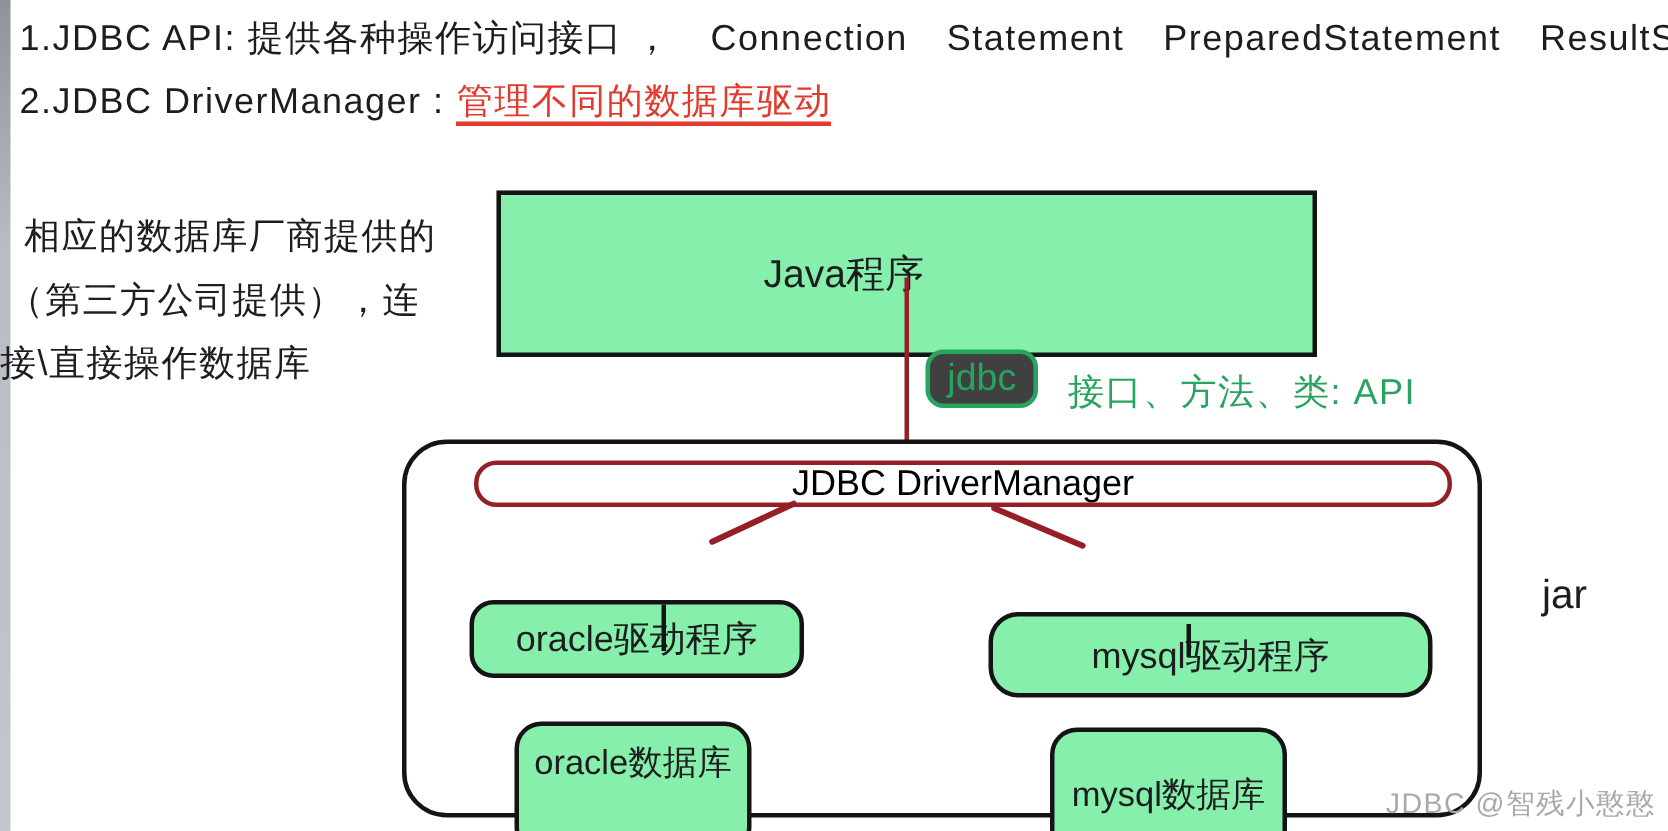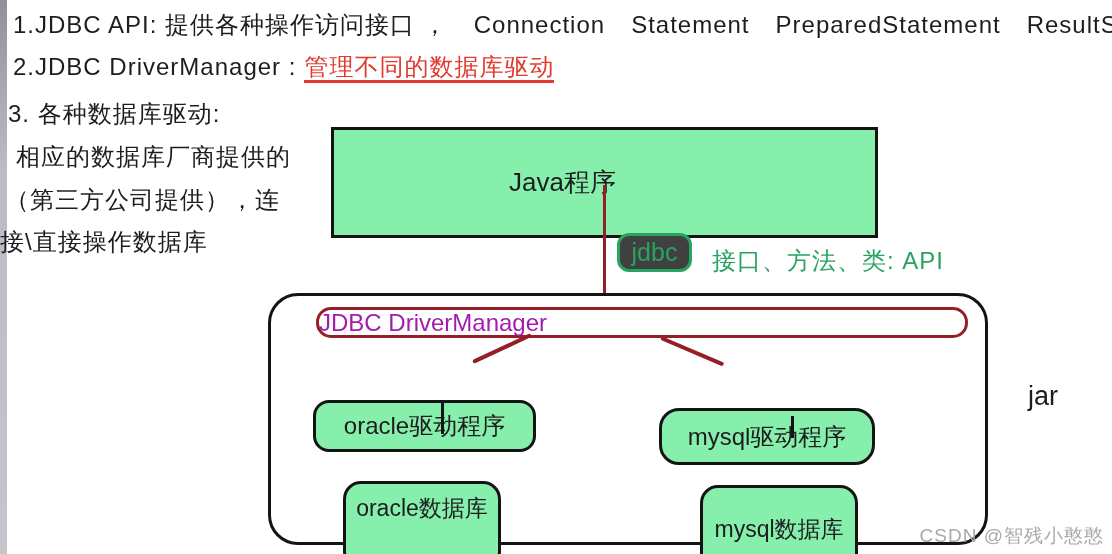--- a/index.html
+++ b/index.html
@@ -26,27 +26,27 @@
   .java-box{left:331px;top:79px;width:547px;height:111px;font-size:26px;}
   .java-label{transform:translateX(-42px);}
   .vline-red{left:603px;top:185px;width:3px;height:124px;background:#951f27;}
   .jdbc-badge{position:absolute;left:617px;top:233px;width:75px;height:39px;
     border:3px solid #27a45f;border-radius:12px;color:#27a45f;font-size:25px;
     display:flex;align-items:center;justify-content:center;background:#404040;box-sizing:border-box;}
   .api-note{left:712px;top:245px;font-size:24px;color:#27a45f;letter-spacing:1px;white-space:nowrap;}
   .container-box{position:absolute;left:268px;top:293px;width:720px;height:252px;
     border:3.5px solid #141414;border-radius:30px;box-sizing:border-box;background:#fff;}
   .dm-pill{position:absolute;left:316px;top:307px;width:652px;height:31px;
-    border:3px solid #951f27;border-radius:15px;color:#a21caf;font-size:24px;
-    display:flex;align-items:center;justify-content:flex-start;box-sizing:border-box;background:#fff;}
+    border:3px solid #951f27;border-radius:15px;color:#000000;font-size:24px;
+    display:flex;align-items:center;justify-content:center;box-sizing:border-box;background:#fff;}
   .diag{position:absolute;height:4px;background:#951f27;transform-origin:0 50%;border-radius:2px;}
   .diag-left{left:473px;top:360px;width:64px;transform:rotate(-25deg);}
   .diag-right{left:661px;top:336px;width:68px;transform:rotate(23deg);}
   .oracle-driver{left:313px;top:352px;width:223px;height:52px;border-radius:16px;font-size:24px;text-align:right;}
-  .mysql-driver{left:659px;top:360px;width:216px;height:57px;border-radius:20px;font-size:24px;}
+  .mysql-driver{left:659px;top:360px;width:296px;height:57px;border-radius:20px;font-size:24px;}
   .conn{position:absolute;width:3px;background:#141414;}
   .conn-oracle{left:441px;top:403px;height:31px;}
   .conn-mysql{left:791px;top:416px;height:22px;}
   .oracle-db{left:343px;top:433px;width:158px;height:88px;border-radius:18px;
     font-size:23px;align-items:flex-start;padding-top:9px;}
   .mysql-db{left:700px;top:437px;width:158px;height:88px;border-radius:18px;font-size:23px;}
   .jar-label{left:1028px;top:381px;font-size:27px;color:#1d1d1f;}
   .watermark{right:8px;top:523px;font-size:19px;color:#a9a9a9;letter-spacing:1px;white-space:nowrap;}
 </style>
 </head>
@@ -57,21 +57,20 @@
   <div class="abs left-strip"></div>
 
   <div class="abs note line1">
     <span>1.JDBC API: 提供各种操作访问接口 ，</span><span class="api-word">Connection</span><span class="api-word">Statement</span><span class="api-word">PreparedStatement</span><span class="api-word">ResultSet</span>
   </div>
 
   <div class="abs note line2">
     <span>2.JDBC DriverManager :</span><span class="red-ul">管理不同的数据库驱动</span>
   </div>
 
-  <div class="abs note line3">3. 各种数据库驱动:</div>
   <div class="abs note line4">相应的数据库厂商提供的</div>
   <div class="abs note line5">（第三方公司提供），连</div>
   <div class="abs note line6">接\直接操作数据库</div>
 
   <div class="box java-box">
     <span class="java-label">Java程序</span>
   </div>
 
   <div class="abs vline-red"></div>
 
@@ -101,15 +100,15 @@
 
   <div class="box oracle-db">
     <span>oracle数据库</span>
   </div>
   <div class="box mysql-db">
     <span>mysql数据库</span>
   </div>
 
   <div class="abs jar-label">jar</div>
 
-  <div class="abs watermark">CSDN @智残小憨憨</div>
+  <div class="abs watermark">JDBC @智残小憨憨</div>
 
 </div>
 
 </body></html>

